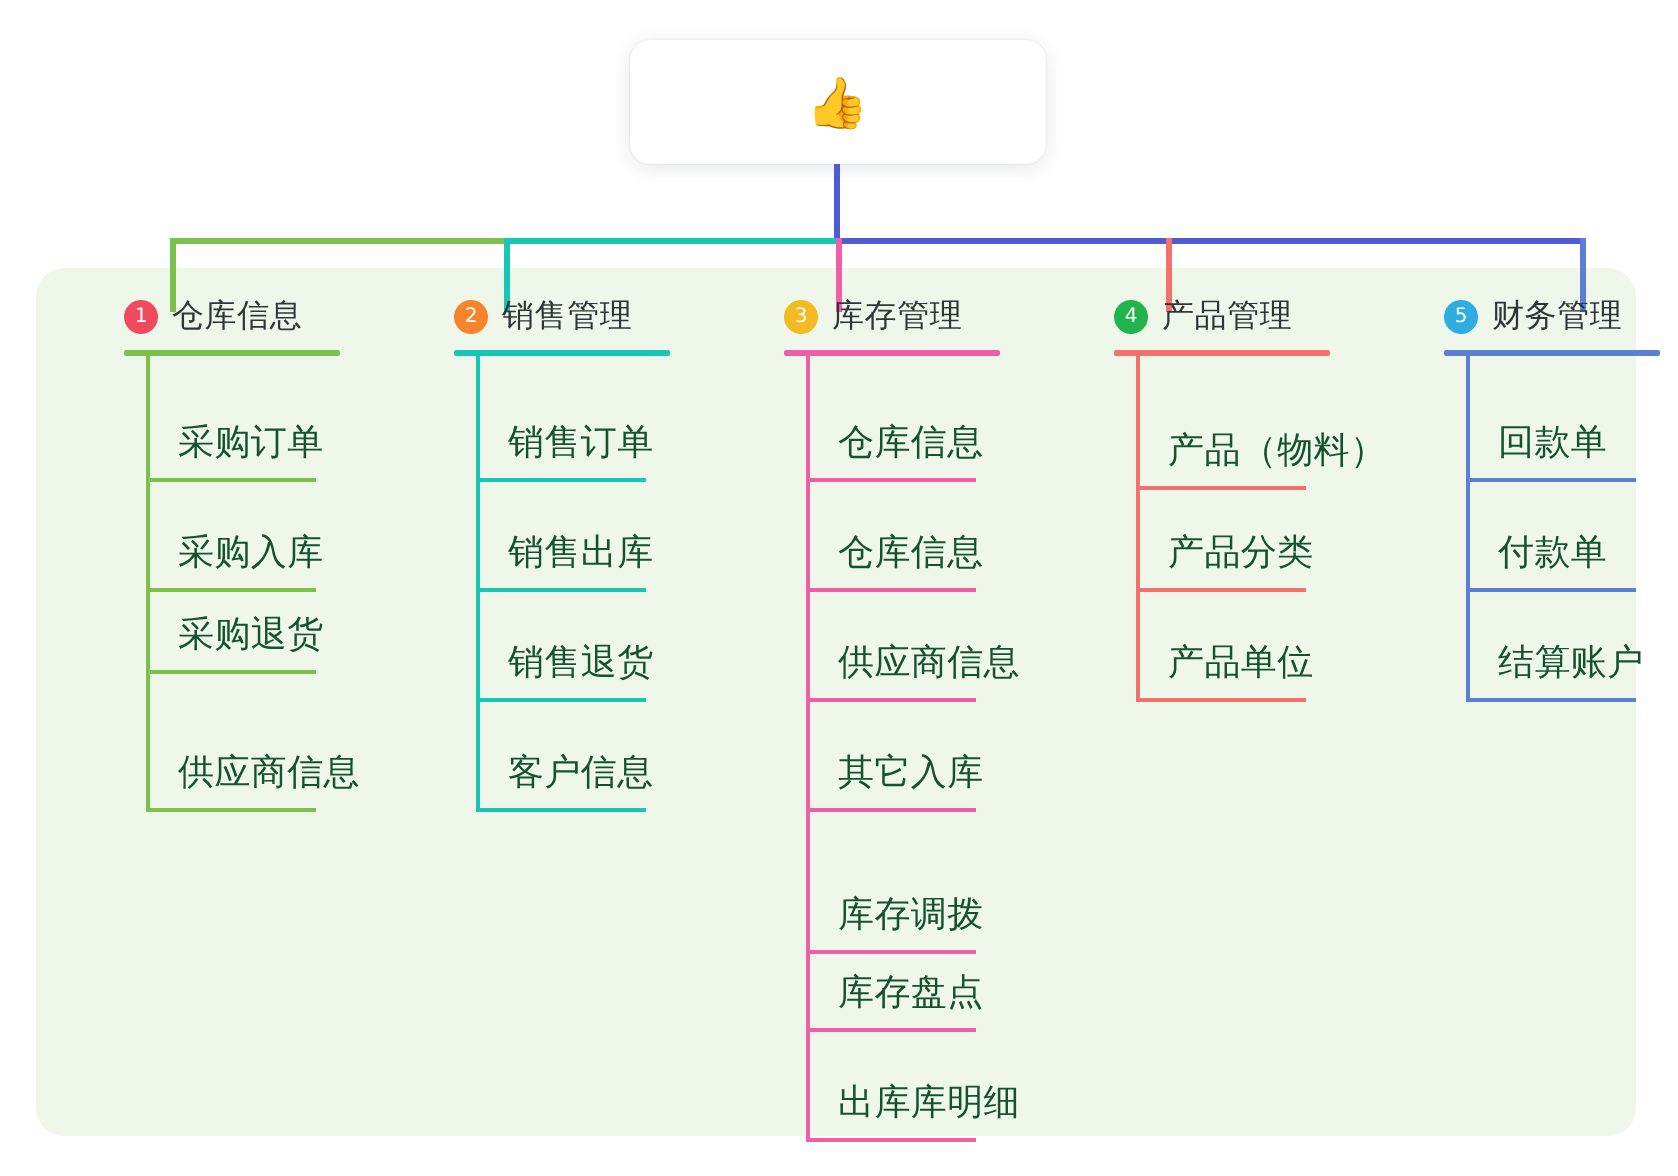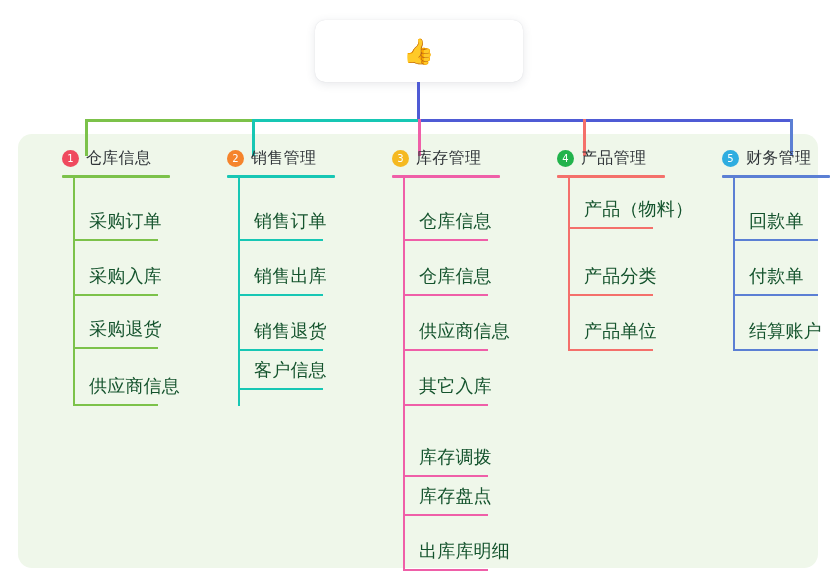--- a/index.html
+++ b/index.html
@@ -171,21 +171,21 @@
         </div>
         <div class="col-rule" style="background: rgb(124, 194, 74);"></div>
         <div class="leaf" style="top: 40px;">
           <span class="leaf-label">采购订单</span>
           <div class="leaf-rule" style="background: rgb(124, 194, 74);"></div>
         </div>
         <div class="leaf" style="top: 95px;">
           <span class="leaf-label">采购入库</span>
           <div class="leaf-rule" style="background: rgb(124, 194, 74);"></div>
         </div>
-        <div class="leaf" style="top: 148px;">
+        <div class="leaf" style="top: 136px;">
           <span class="leaf-label">采购退货</span>
           <div class="leaf-rule" style="background: rgb(124, 194, 74);"></div>
         </div>
         <div class="leaf" style="top: 205px;">
           <span class="leaf-label">供应商信息</span>
           <div class="leaf-rule" style="background: rgb(124, 194, 74);"></div>
         </div>
         <div class="spine" style="background: rgb(124, 194, 74); height: 228px;"></div>
       </div>
       <div class="column" style="left: 205px;">
@@ -199,21 +199,21 @@
           <div class="leaf-rule" style="background: rgb(23, 199, 180);"></div>
         </div>
         <div class="leaf" style="top: 95px;">
           <span class="leaf-label">销售出库</span>
           <div class="leaf-rule" style="background: rgb(23, 199, 180);"></div>
         </div>
         <div class="leaf" style="top: 150px;">
           <span class="leaf-label">销售退货</span>
           <div class="leaf-rule" style="background: rgb(23, 199, 180);"></div>
         </div>
-        <div class="leaf" style="top: 189px;">
+        <div class="leaf" style="top: 205px;">
           <span class="leaf-label">客户信息</span>
           <div class="leaf-rule" style="background: rgb(23, 199, 180);"></div>
         </div>
         <div class="spine" style="background: rgb(23, 199, 180); height: 228px;"></div>
       </div>
       <div class="column" style="left: 370px;">
         <div class="col-head">
           <span class="badge" style="background: rgb(245, 185, 33);">3</span>
           <span class="col-title">库存管理</span>
         </div>
@@ -247,21 +247,21 @@
           <div class="leaf-rule" style="background: rgb(239, 95, 168);"></div>
         </div>
         <div class="spine" style="background: rgb(239, 95, 168); height: 393px;"></div>
       </div>
       <div class="column" style="left: 535px;">
         <div class="col-head">
           <span class="badge" style="background: rgb(34, 179, 76);">4</span>
           <span class="col-title">产品管理</span>
         </div>
         <div class="col-rule" style="background: rgb(244, 112, 107);"></div>
-        <div class="leaf" style="top: 28px;">
+        <div class="leaf" style="top: 44px;">
           <span class="leaf-label">产品（物料）</span>
           <div class="leaf-rule" style="background: rgb(244, 112, 107);"></div>
         </div>
         <div class="leaf" style="top: 95px;">
           <span class="leaf-label">产品分类</span>
           <div class="leaf-rule" style="background: rgb(244, 112, 107);"></div>
         </div>
         <div class="leaf" style="top: 150px; text-decoration: underline;">
           <span class="leaf-label">产品单位</span>
           <div class="leaf-rule" style="background: rgb(244, 112, 107);"></div>

